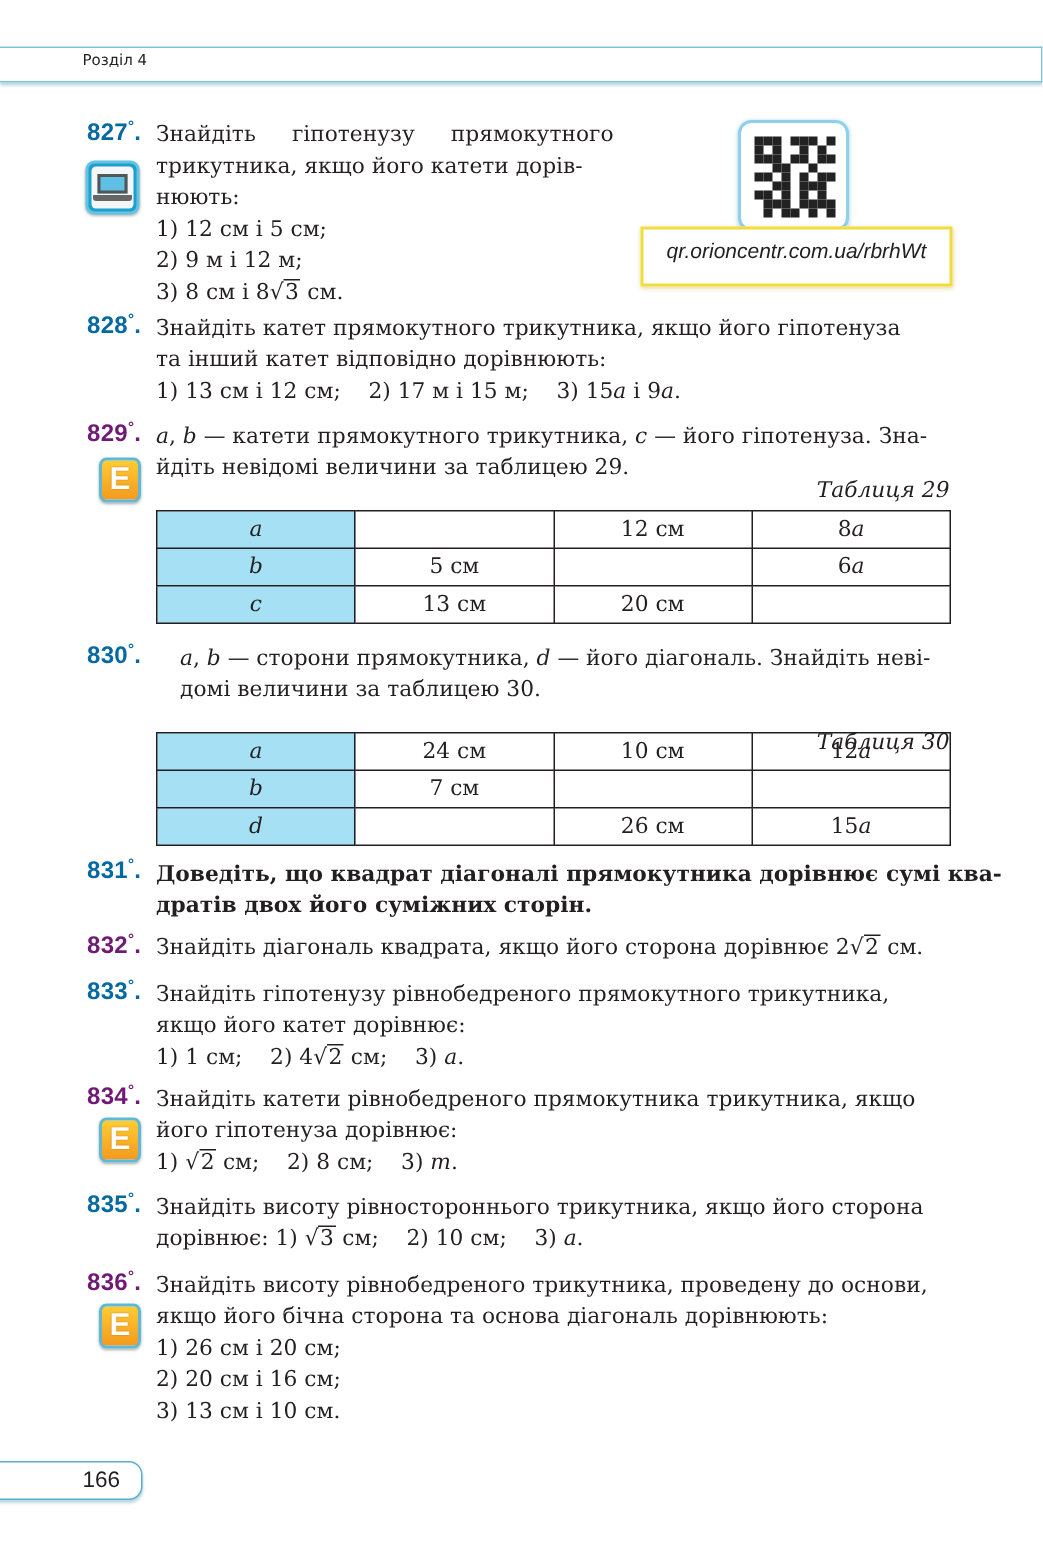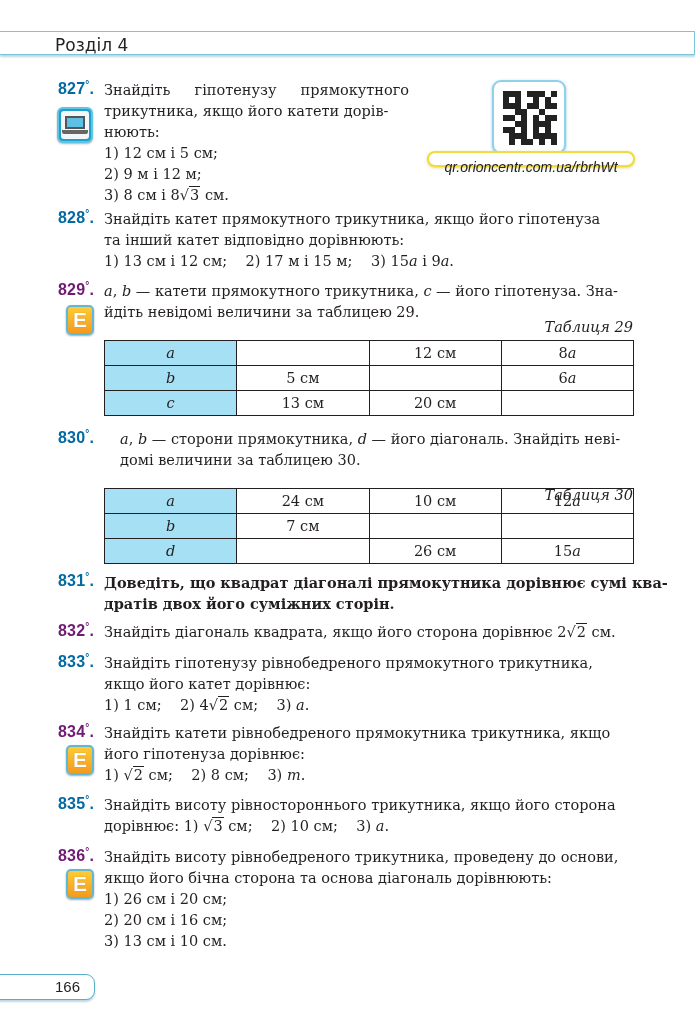--- a/index.html
+++ b/index.html
@@ -7,21 +7,21 @@
   body { position: relative; font-family: "DejaVu Serif", serif; color: #231f20; }
 
   .header-bar {
     position: absolute; left: 0; top: 31px; width: 695px; height: 24px;
     border: 1px solid #7cc4d8; border-left: none;
     box-shadow: 0 2px 2px rgba(60,140,170,0.35);
     background: #fff;
   }
   .header-bar .section-title {
     position: absolute; left: 55px; top: 3px;
-    font-family: "DejaVu Sans", sans-serif; font-size: 17px; color: #222;
+    font-family: "DejaVu Sans", sans-serif; font-size: 10px; color: #222;
   }
 
   .task { position: absolute; left: 0; width: 695px; }
   .num {
     position: absolute; left: 58px; top: 0;
     font-family: "Liberation Sans", sans-serif; font-weight: bold; font-size: 16px;
     letter-spacing: 0.2px;
   }
   .num.blue { color: #0369a1; }
   .num.pink { color: #701a75; }
@@ -71,22 +71,22 @@
     border: 2px solid #8fd0ea; border-radius: 9px; background: #fff;
     box-shadow: 0 1px 3px rgba(60,150,190,0.5);
   }
   .qr-grid {
     position: absolute; left: 9px; top: 9px; width: 54px; height: 54px;
     display: grid; grid-template-columns: repeat(9, 6px); grid-template-rows: repeat(9, 6px);
   }
   .qr-grid span { display: block; }
   .qr-grid span.b { background: #222; }
   .qr-link {
-    position: absolute; left: 427px; top: 151px; width: 208px; height: 16px;
-    border: 2px solid #f0dc3c; border-radius: 14px; background: #fff;
+    position: absolute; left: 427px; top: 151px; width: 208px; height: 40px;
+    border: 2px solid #f0dc3c; border-radius: 0; background: #fff;
     box-shadow: 0 1px 3px rgba(200,170,30,0.5);
     font-family: "Liberation Sans", sans-serif; font-style: italic; font-size: 14px;
     text-align: center; line-height: 28px; color: #222;
   }
 
   .table-caption {
     position: absolute; right: 62px; font-style: italic; font-size: 14.5px;
   }
   table.data {
     position: absolute; left: 104px; width: 530px; border-collapse: collapse;

